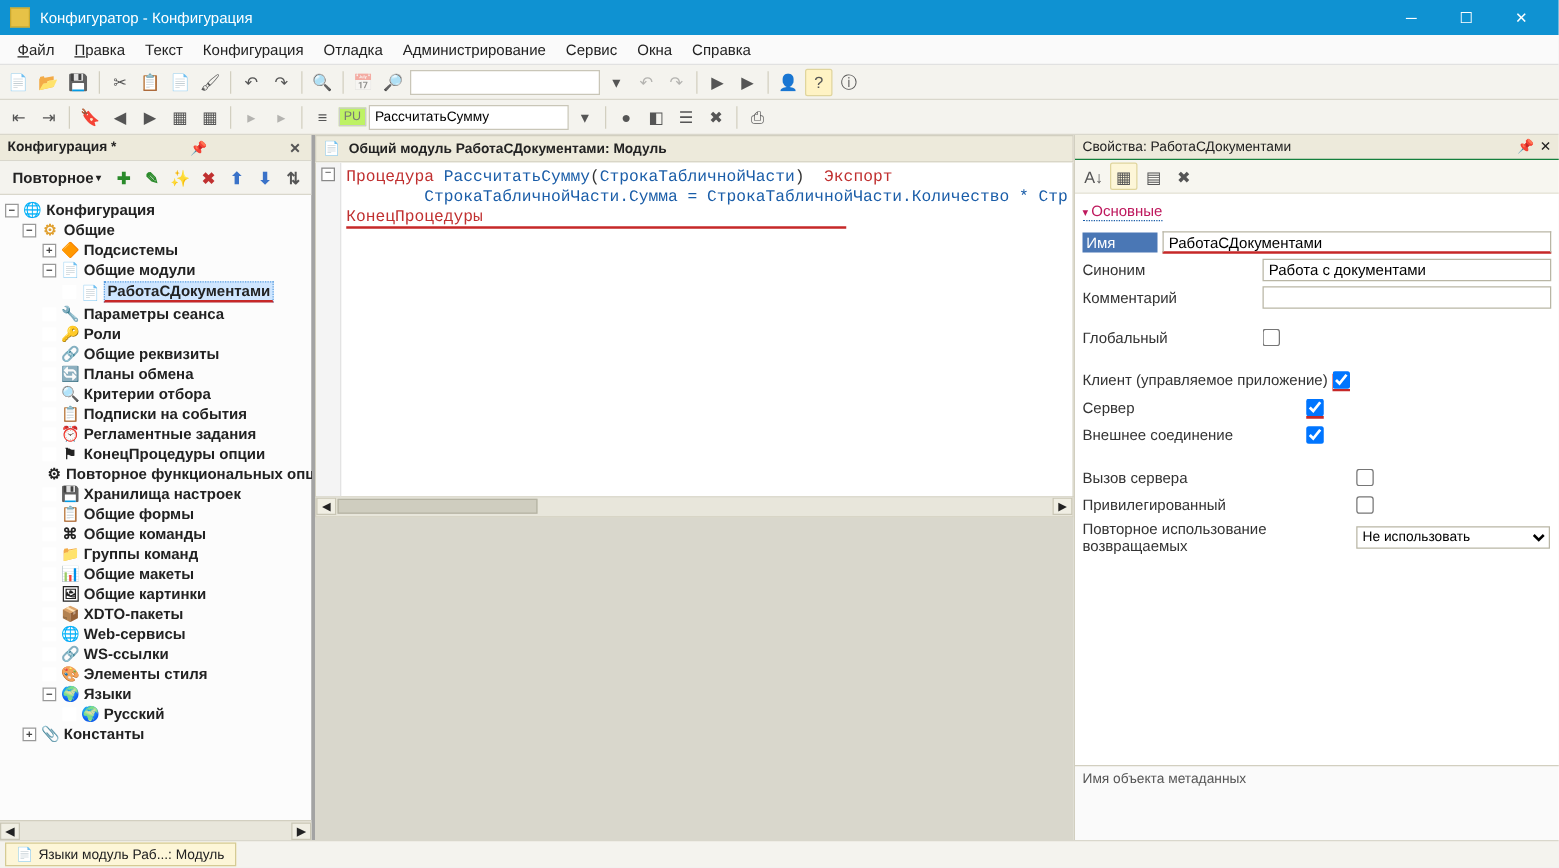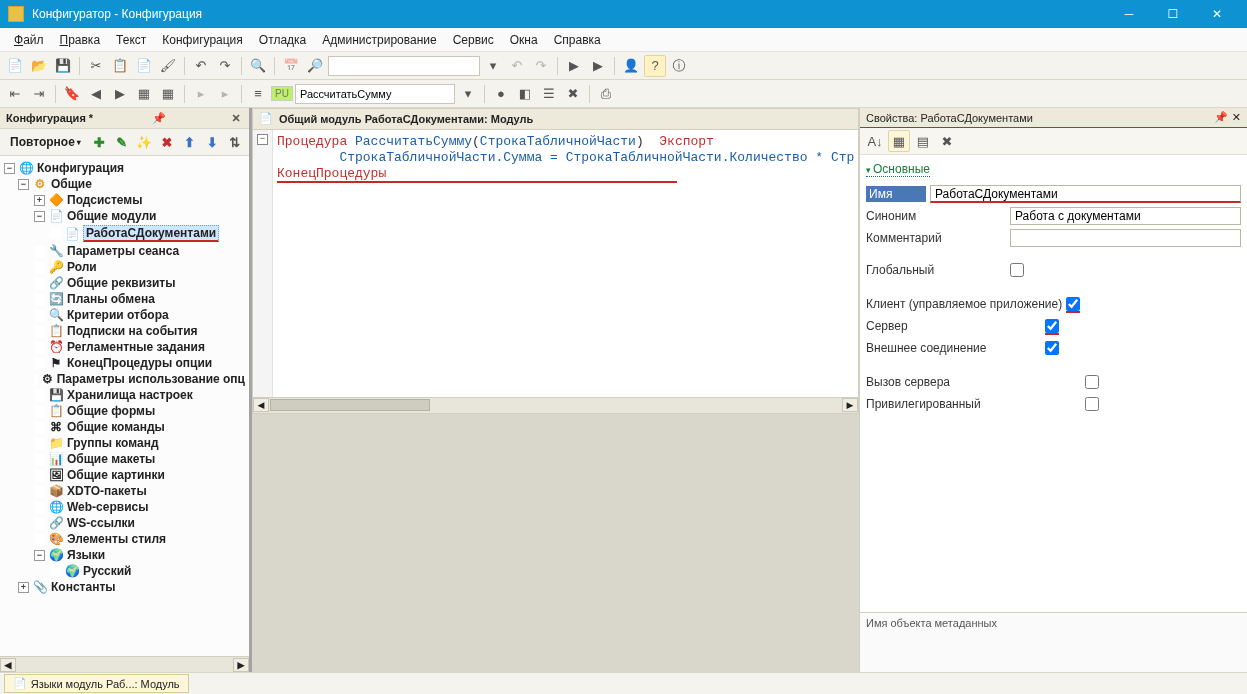--- a/index.html
+++ b/index.html
@@ -40,21 +40,21 @@
   .code-line { white-space: pre; line-height: 16px; }
   .kw { color: #c03030; } .ident { color: #1a5da8; } .op { color: #333; }
   .redline { height:2px; background:#c62828; margin-top:-1px;}
   .editor-scroll { height:16px; background:#e8e6db; border:1px solid #d2cfc0; border-top:none; display:flex; align-items:center;}
   .editor-scroll .sbtn { width:16px; height:14px; background:#f0eee3; border:1px solid #c9c6b5; font-size:9px; display:flex; align-items:center; justify-content:center;}
   .bottom-gray { flex:1; background:#d9d7cc;}
   .panel-r { width: 388px; background: #fff; display:flex; flex-direction:column; border-left:1px solid #d2cfc0; }
   .prop-title { background:#edeadb; border-bottom:1px solid #15803d; padding:3px 6px; display:flex; align-items:center; font-size:11px;}
   .prop-toolbar { background:#f7f6f0; border-bottom:1px solid #e3e1d5; padding:2px 4px; display:flex; gap:2px;}
   .prop-body { flex:1; overflow:auto; padding:4px 6px; }
-  .section-hdr { color:#15803d; font-weight:normal; display:inline-block; border-bottom:1px dotted #1a5da8; margin:3px 0 5px 0; cursor:pointer;}
+  .section-hdr { color:#be185d; font-weight:normal; display:inline-block; border-bottom:1px dotted #1a5da8; margin:3px 0 5px 0; cursor:pointer;}
   .section-hdr::before { content:"▾ "; font-size:9px;}
   .prow { display:flex; align-items:center; margin:2px 0; gap:4px; min-height:20px;}
   .prow .plabel { width:140px; color:#333; }
   .prow .pval { flex:1; }
   .ptext { width:100%; height:18px; border:1px solid #b9b6a5; padding:0 4px; font-size:12px; font-family:inherit;}
   .ptext.sel-name { border-bottom:2px solid #c62828;}
   .pchk { width:14px; height:14px;}
   .prow.hl-name .plabel { background:#4a77b5; color:#fff; padding:1px 3px; width:auto; min-width:60px;}
   .plink { color:#1a46c8; text-decoration:underline; cursor:pointer;}
   .prow .chkred { box-shadow: 0 2px 0 #c62828; }
@@ -228,21 +228,21 @@
           <span class="lbl">Регламентные задания</span>
         </div>
       <div class="tnode ind2">
           <span class="exp none"></span>
           <span class="ico">⚑</span>
           <span class="lbl">КонецПроцедуры опции</span>
         </div>
       <div class="tnode ind2">
           <span class="exp none"></span>
           <span class="ico">⚙</span>
-          <span class="lbl">Параметры использование опц</span>
+          <span class="lbl">Повторное функциональных опц</span>
         </div>
       <div class="tnode ind2">
           <span class="exp none"></span>
           <span class="ico">💾</span>
           <span class="lbl">Хранилища настроек</span>
         </div>
       <div class="tnode ind2">
           <span class="exp none"></span>
           <span class="ico">📋</span>
           <span class="lbl">Общие формы</span>
@@ -380,20 +380,26 @@
       </div>
       <div style="height:10px"></div>
       <div class="prow">
         <span class="plabel" style="width:215px">Вызов сервера</span>
         <input type="checkbox" class="pchk" style="">
       </div>
       <div class="prow">
         <span class="plabel" style="width:215px">Привилегированный</span>
         <input type="checkbox" class="pchk" style="">
       </div>
+      <div class="prow">
+        <span class="plabel" style="width:215px">Повторное использование возвращаемых</span>
+        <select class="pselect">
+          <option>Не использовать</option>
+        </select>
+      </div>
     </div>
     <div class="helpbox">Имя объекта метаданных</div>
   </div>
 
 </div>
 
 <div class="statusarea">
   <div class="tab">
     <span>📄</span>
     <span>Языки модуль Раб...: Модуль</span>

